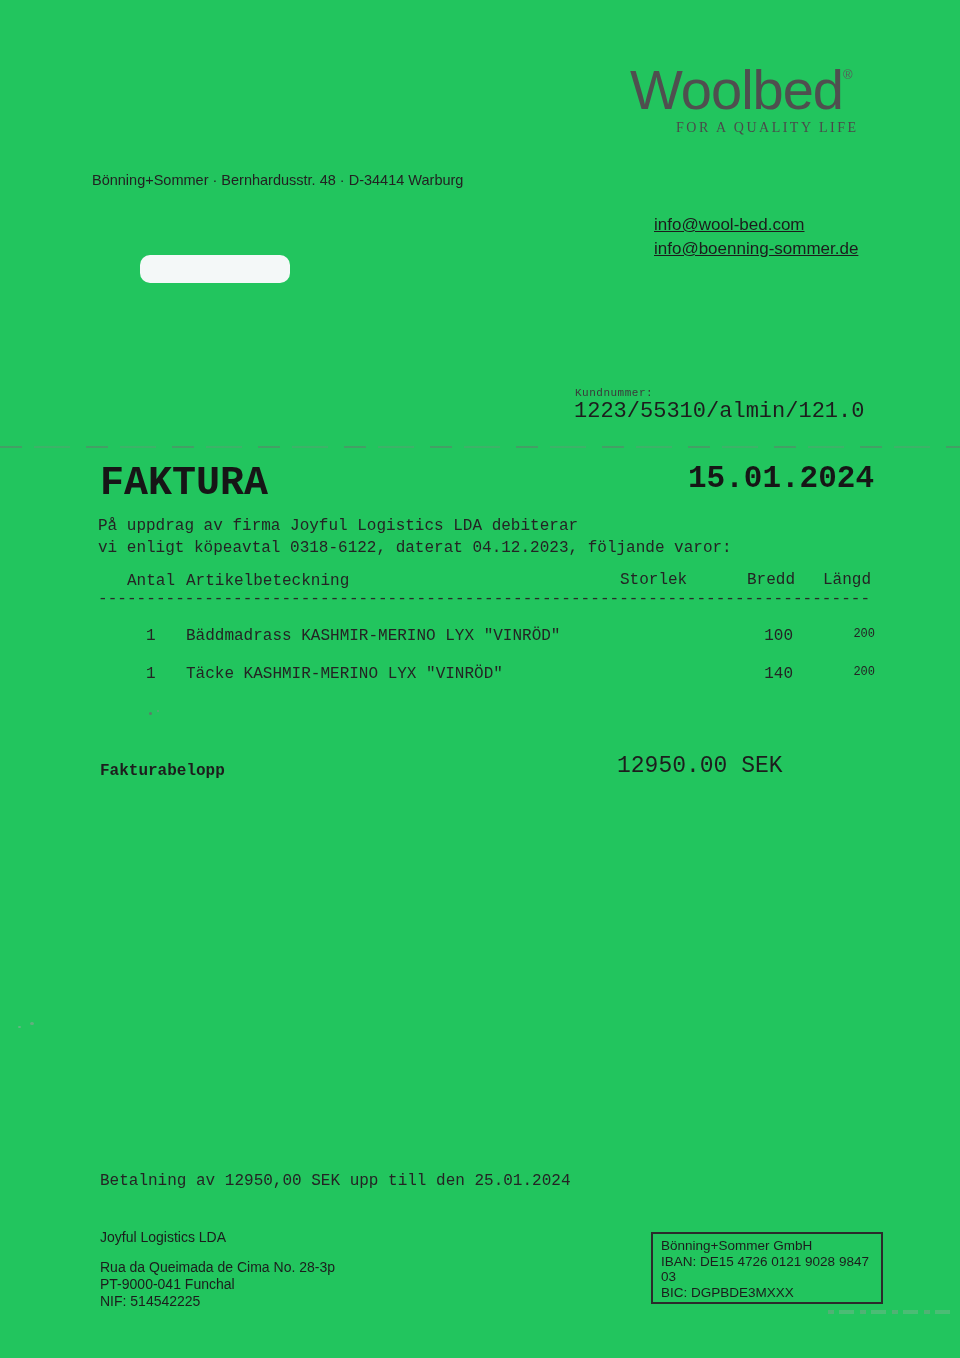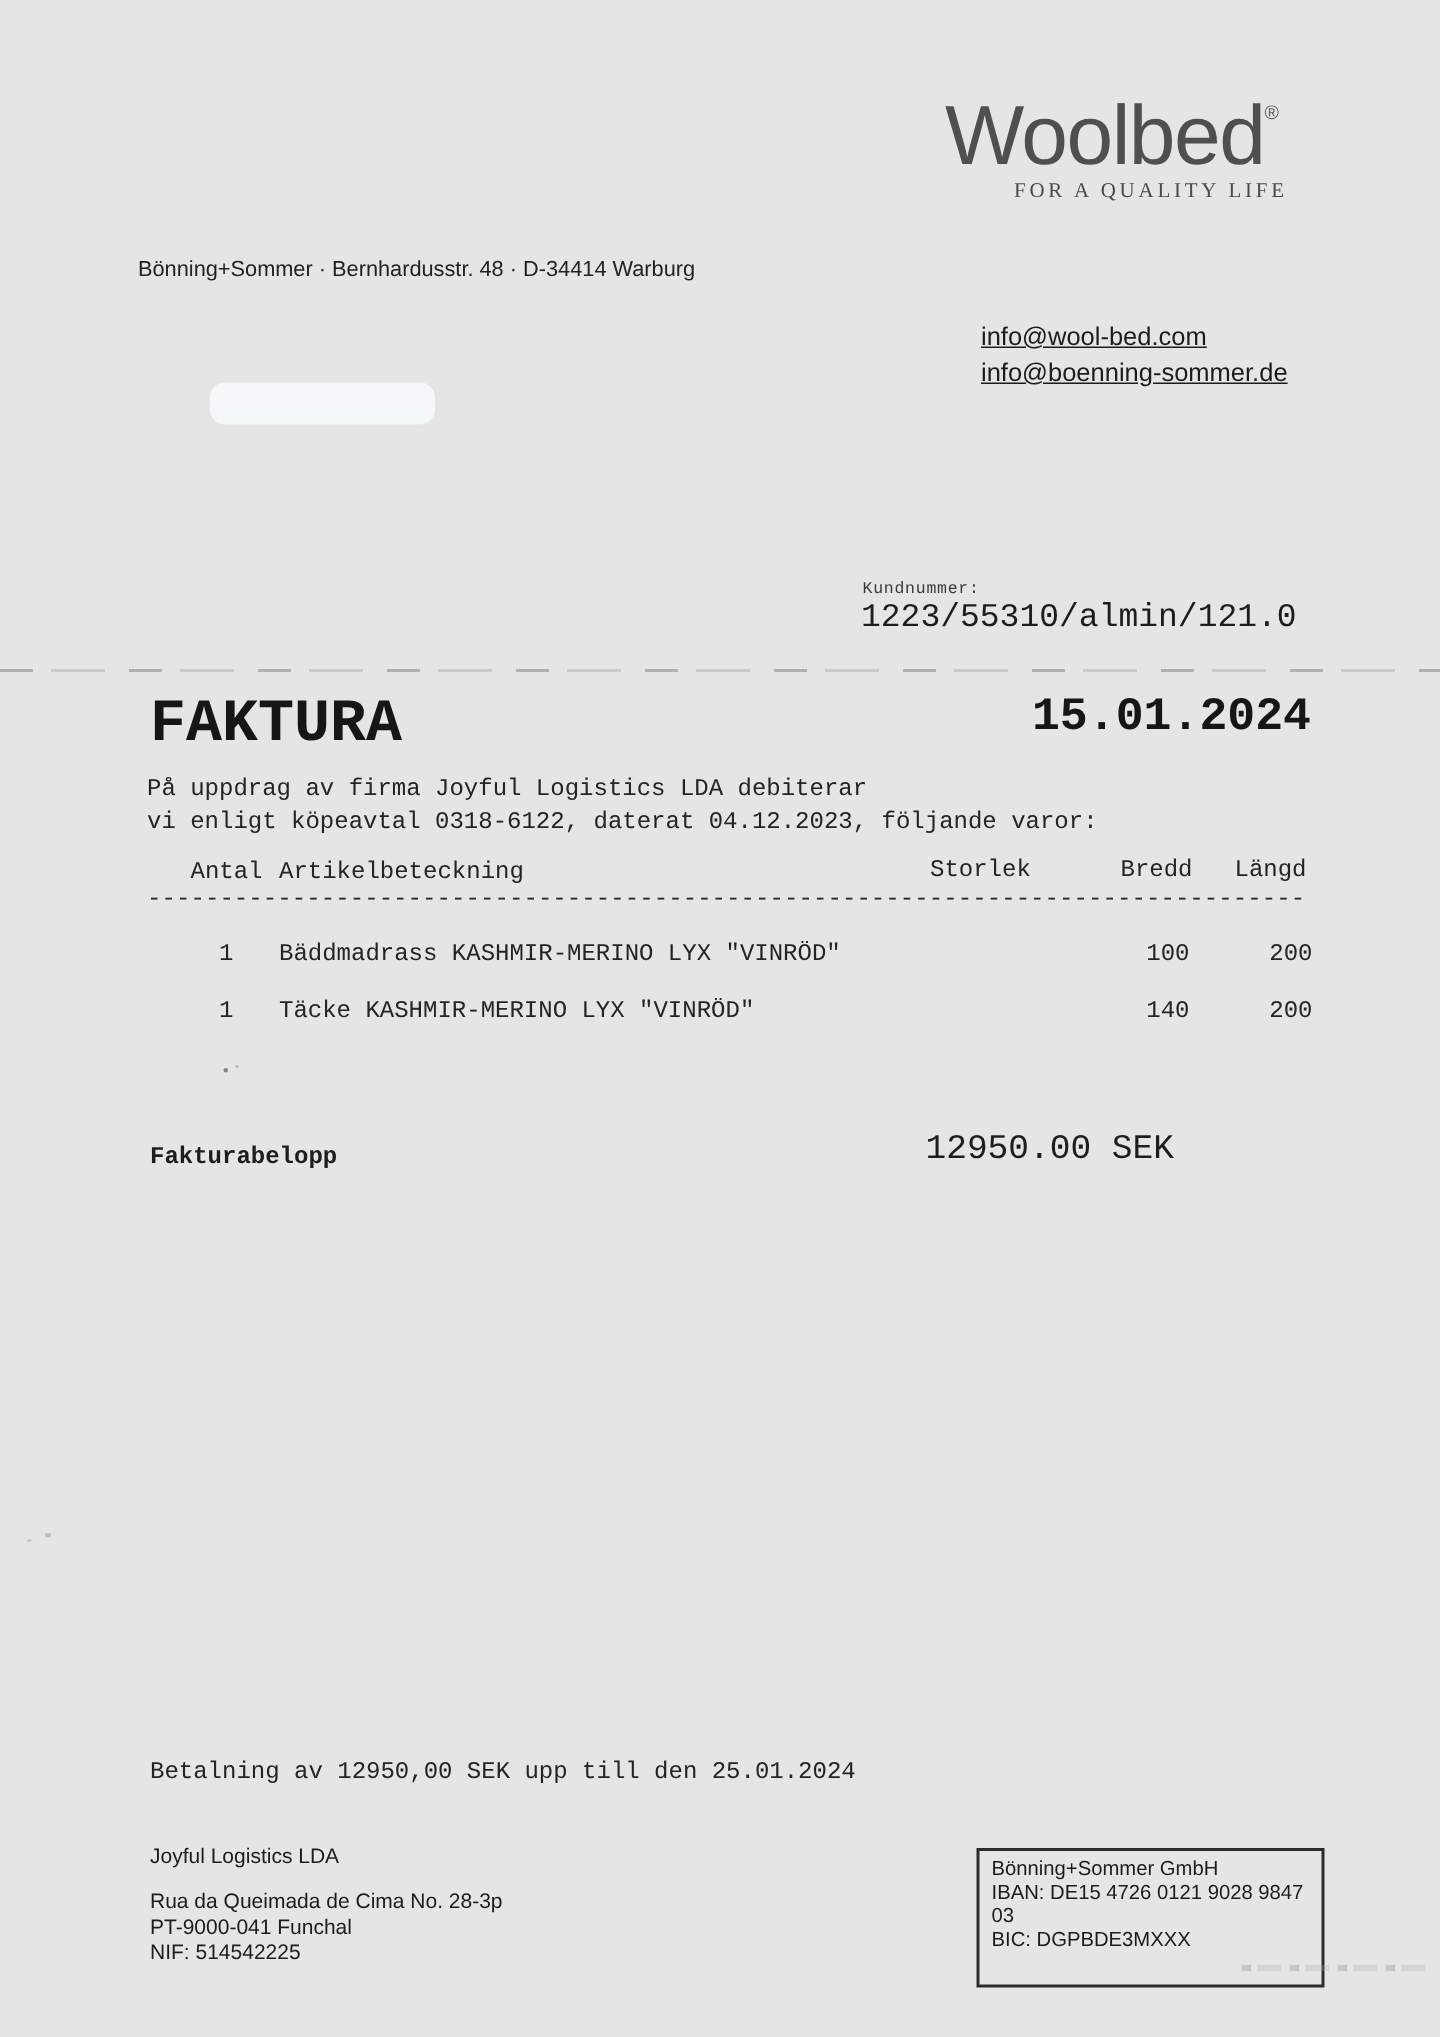--- a/index.html
+++ b/index.html
@@ -4,21 +4,21 @@
 <style>
   * { margin: 0; padding: 0; box-sizing: border-box; }
   html, body { background: #ffffff; }
   body {
     width: 960px; height: 1358px;
     position: relative;
     font-family: "Liberation Sans", sans-serif;
     color: #1f1f1f;
     overflow: hidden;
   }
-  .page { position: absolute; inset: 0; background: #e5e5e5; }
+  .page { position: absolute; inset: 0; background: #22c55e; }
 
   
   .logo-block { position: absolute; left: 630px; top: 62px; width: 230px; text-align: left; }
   .logo-word {
     font-family: "Liberation Sans", sans-serif;
     font-size: 56px; font-weight: 400; letter-spacing: -1px;
     color: #4f4f4f; line-height: 1;
   }
   .logo-reg { font-size: 13px; vertical-align: 30px; color: #5a5a5a; }
   .logo-tagline {
@@ -83,21 +83,21 @@
   .th-langd   { position: absolute; left: 823px; top: 571px; }
   .tbl-divider {
     position: absolute; left: 98px; top: 590px;
     font-family: "Liberation Mono", monospace; font-size: 16px; letter-spacing: 0.05px;
     color: #2a2a2a; white-space: pre;
   }
   .row1 { top: 627px; } .row2 { top: 665px; }
   .cell-antal { position: absolute; left: 146px; font-family: "Liberation Mono", monospace; font-size: 16px; }
   .cell-artikel { position: absolute; left: 186px; font-family: "Liberation Mono", monospace; font-size: 16px; }
   .cell-bredd { position: absolute; left: 693px; width: 100px; text-align: right; font-family: "Liberation Mono", monospace; font-size: 16px; }
-  .cell-langd { position: absolute; left: 775px; width: 100px; text-align: right; font-family: "Liberation Mono", monospace; font-size: 16px; }
+  .cell-langd { position: absolute; left: 775px; width: 100px; text-align: right; font-family: "Liberation Mono", monospace; font-size: 12px; }
 
   
   .total-label {
     position: absolute; left: 100px; top: 762px;
     font-family: "Liberation Mono", monospace;
     font-size: 16px; font-weight: 700; color: #1d1d1d;
   }
   .total-amount {
     position: absolute; left: 617px; top: 753px;
     font-family: "Liberation Mono", monospace;
@@ -109,21 +109,21 @@
     position: absolute; left: 100px; top: 1172px;
     font-family: "Liberation Mono", monospace;
     font-size: 16px; color: #242424;
   }
 
   
   .footer-left { position: absolute; left: 100px; top: 1229px; font-size: 14px; line-height: 17px; color: #1c1c1c; }
   .footer-left .gap { height: 13px; }
   .footer-mid  { position: absolute; left: 408px; top: 1228px; font-size: 14px; line-height: 17px; color: #1c1c1c; }
   .bank-box {
-    position: absolute; left: 651px; top: 1232px; width: 232px; height: 93px;
+    position: absolute; left: 651px; top: 1232px; width: 232px; height: 72px;
     border: 2px solid #2b2b2b; padding: 4px 8px;
     font-size: 13.5px; line-height: 15.5px; color: #1c1c1c;
   }
 
   
   .artifact { position: absolute; pointer-events: none; }
   .dot1 { left: 149px; top: 712px; width: 3px; height: 3px; background: #6a6a6a; border-radius: 50%; opacity: .8; }
   .dot2 { left: 157px; top: 710px; width: 2px; height: 2px; background: #8a8a8a; border-radius: 50%; opacity: .6; }
   .dot3 { left: 30px; top: 1022px; width: 4px; height: 3px; background: #9a9a9a; border-radius: 50%; opacity: .55; }
   .dot4 { left: 18px; top: 1026px; width: 3px; height: 2px; background: #aaaaaa; border-radius: 50%; opacity: .5; }

